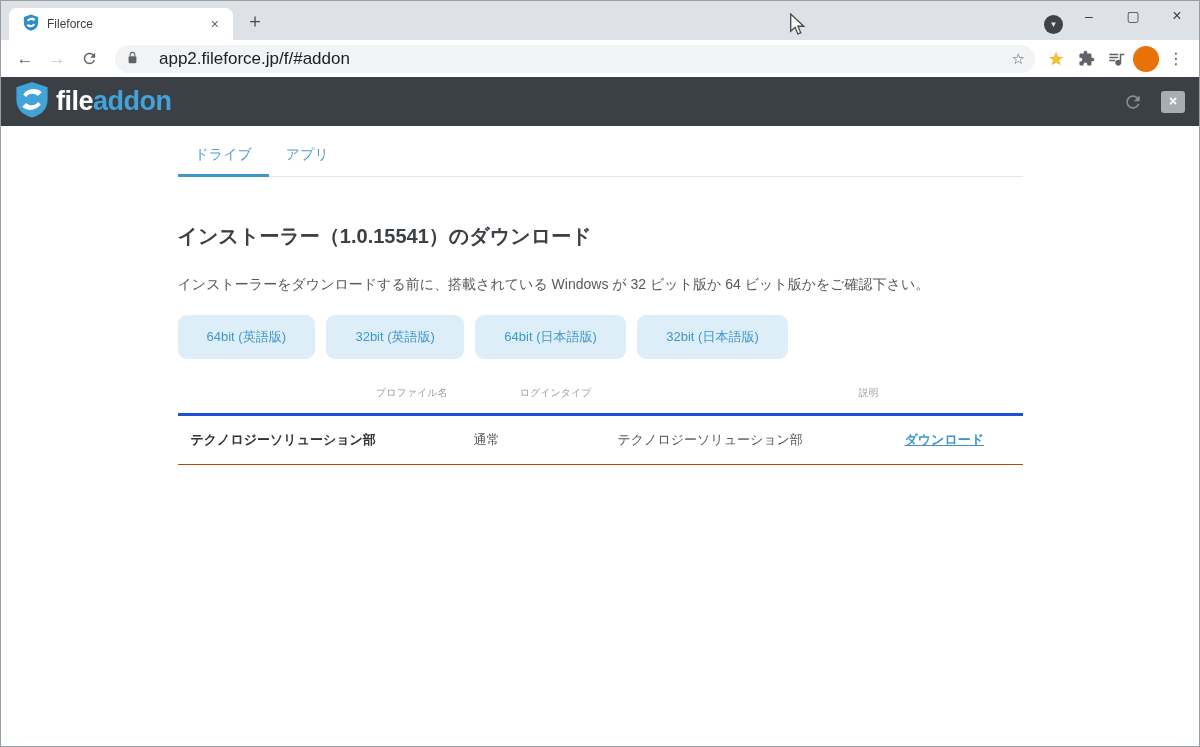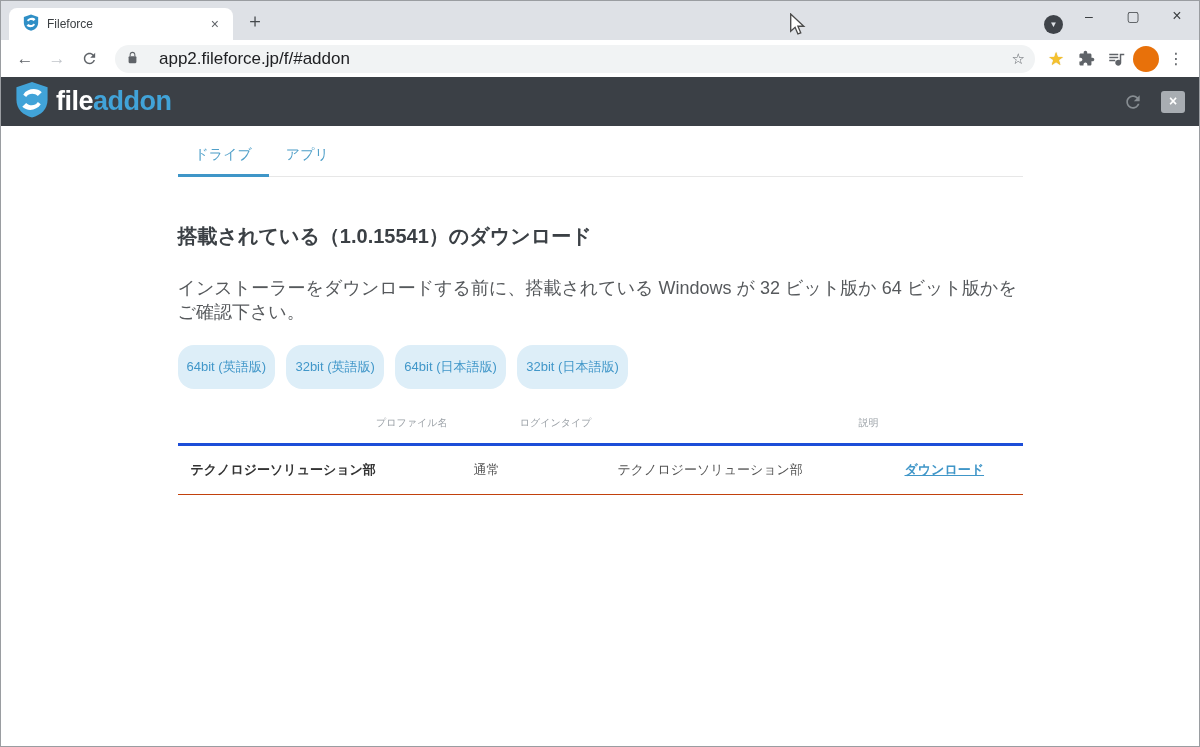--- a/index.html
+++ b/index.html
@@ -68,26 +68,26 @@
   
   .page { background:#fff; height:620px; overflow:hidden; }
   .container { width:845px; margin:0 auto; }
 
   .nav-tabs { display:flex; padding-top:11px; border-bottom:1px solid #e7e7e7; }
   .nav-tab { padding:9px 17px 10px; font-size:14px; color:#51a0c9; cursor:pointer;
     border-bottom:3px solid transparent; margin-bottom:-1px; }
   .nav-tab.active { border-bottom-color:#3f96c8; }
 
   .page-title { margin-top:46px; font-size:20px; font-weight:bold; color:#3b4045; }
-  .page-desc { margin-top:26px; font-size:18px; color:#56595c; }
+  .page-desc { margin-top:26px; font-size:14px; color:#56595c; }
 
   .btn-row { margin-top:21px; }
   .dl-btn {
     display:inline-block; border:none; background:#ddeef8; color:#4197c9;
-    font-size:13px; font-family:inherit; padding:13px 9px; border-radius:16px;
+    font-size:13px; font-family:inherit; padding:13px 29px; border-radius:9px;
     margin-right:7px; cursor:pointer;
   }
 
   table.profiles { width:100%; border-collapse:collapse; margin-top:16px; }
   .profiles th {
     text-align:right; font-weight:normal; font-size:10px; color:#9ba1a7;
     padding:11px 13px 13px; border-bottom:3px solid #1d4ed8;
   }
   .profiles td { font-size:13px; color:#555; padding:15px 13px; border-bottom:1px solid #c2410c; }
   .profiles td.profile-name { font-weight:bold; color:#333; }
@@ -184,21 +184,21 @@
     <div class="header-close">×</div>
   </div>
 
   <div class="page">
     <div class="container">
       <div class="nav-tabs">
         <div class="nav-tab active">ドライブ</div>
         <div class="nav-tab">アプリ</div>
       </div>
 
-      <h1 class="page-title">搭載されている（1.0.15541）のダウンロード</h1>
+      <h1 class="page-title">インストーラー（1.0.15541）のダウンロード</h1>
       <p class="page-desc">インストーラーをダウンロードする前に、搭載されている Windows が 32 ビット版か 64 ビット版かをご確認下さい。</p>
 
       <div class="btn-row">
         <button class="dl-btn">64bit (英語版)</button>
         <button class="dl-btn">32bit (英語版)</button>
         <button class="dl-btn">64bit (日本語版)</button>
         <button class="dl-btn">32bit (日本語版)</button>
       </div>
 
       <table class="profiles">

